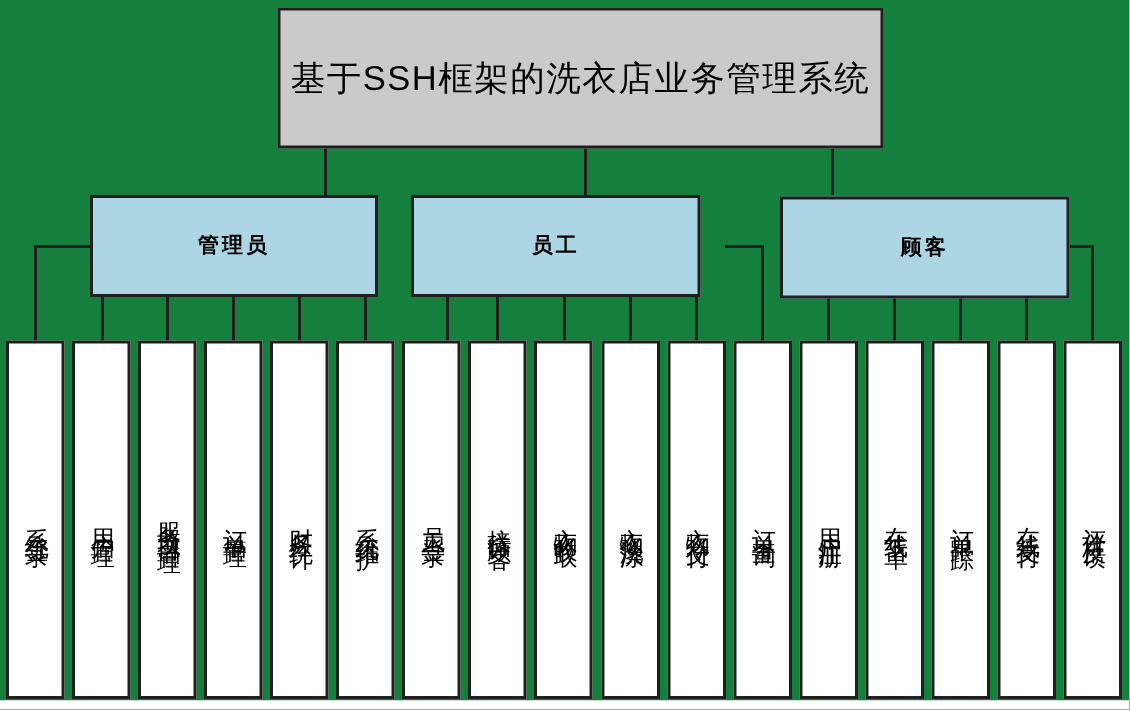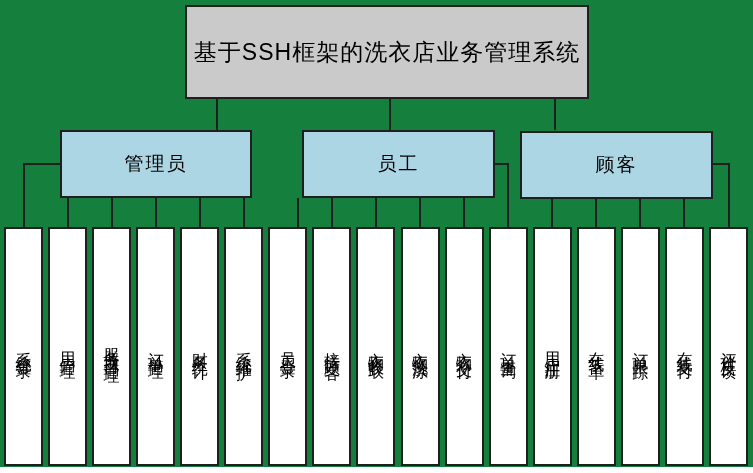--- a/index.html
+++ b/index.html
@@ -3,21 +3,21 @@
 <meta charset="utf-8">
 <style>
   * { margin:0; padding:0; box-sizing:border-box; }
   html,body { background:#ffffff; }
   body { font-family:"Liberation Sans", sans-serif; color:#000; }
   #canvas { position:relative; width:753px; height:467px; background:#15803d; overflow:hidden; }
   svg.wires { position:absolute; left:0; top:0; width:753px; height:473px; }
   .node { position:absolute; display:flex; align-items:center; justify-content:center;
           border:2px solid #1f1f1f; text-align:center; }
   .root-node  { font-size:23px; letter-spacing:1px; }
-  .group-node { font-size:19px; letter-spacing:2px; }
+  .group-node { font-size:14px; letter-spacing:2px;font-weight:bold; }
   .leaf-node  { background:#fff; }
   .leaf-node span { writing-mode:vertical-rl; text-orientation:upright;
                     font-size:16px; letter-spacing:4px; line-height:1; }
 </style>
 </head>
 <body>
 
 <div id="canvas">
   <svg class="wires" id="wires" viewBox="0 0 753 473" xmlns="http://www.w3.org/2000/svg">
       <path d="M 217 99 L 217 130" fill="none" stroke="#1f1f1f" stroke-width="2" shape-rendering="crispEdges"></path>
@@ -42,21 +42,21 @@
       <path d="M 713 164 L 728.5 164 L 728.5 227" fill="none" stroke="#1f1f1f" stroke-width="2" shape-rendering="crispEdges"></path>
     </svg>
 
   <div class="node root-node" id="root" style="left: 185px; top: 5px; width: 404px; height: 94px; background: rgb(202, 202, 202);">
     <span>基于SSH框架的洗衣店业务管理系统</span>
   </div>
 
   <div class="node group-node" id="g0" style="left: 60px; top: 130px; width: 192px; height: 68px; background: rgb(173, 214, 228);">
     <span>管理员</span>
   </div>
-  <div class="node group-node" id="g1" style="left: 302px; top: 130px; width: 193px; height: 68px; background: rgb(173, 214, 228);">
+  <div class="node group-node" id="g1" style="left: 274px; top: 130px; width: 193px; height: 68px; background: rgb(173, 214, 228);">
     <span>员工</span>
   </div>
   <div class="node group-node" id="g2" style="left: 520px; top: 131px; width: 193px; height: 68px; background: rgb(173, 214, 228);">
     <span>顾客</span>
   </div>
 
 <div class="node leaf-node" style="left: 4px; top: 227px; width: 39px; height: 239px; background: rgb(255, 255, 255);">
       <span>系统登录</span>
     </div>
     <div class="node leaf-node" style="left: 48.06px; top: 227px; width: 39px; height: 239px; background: rgb(255, 255, 255);">

